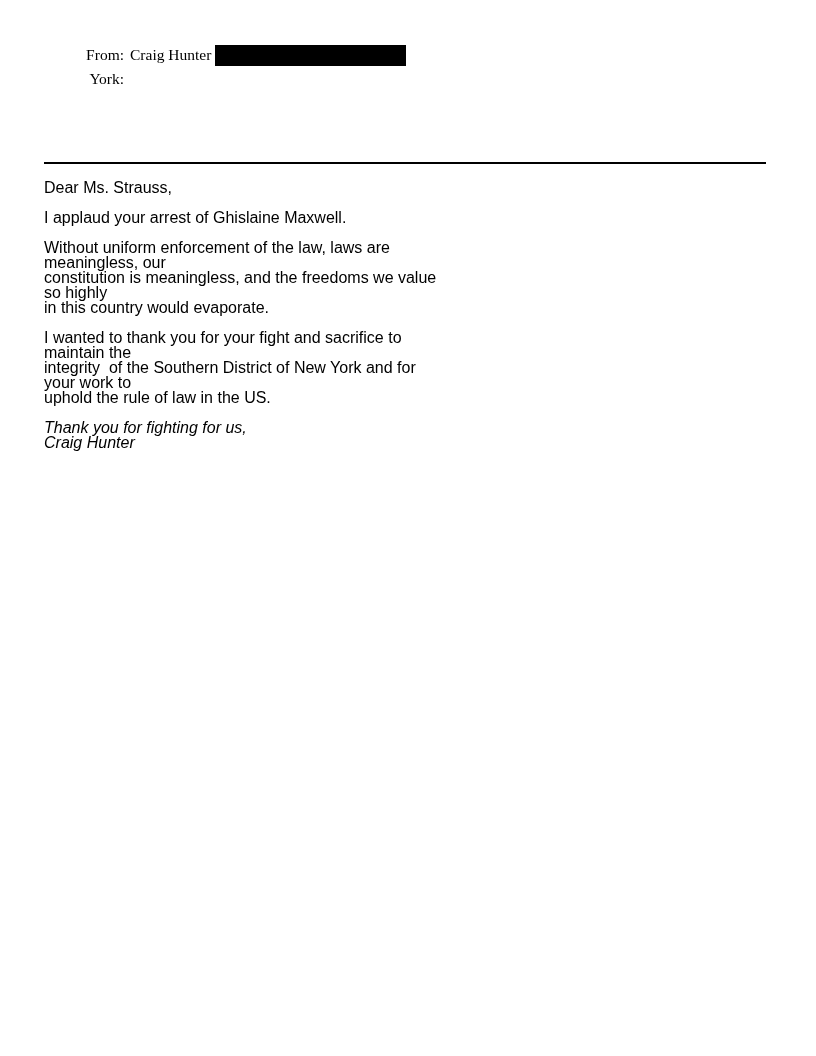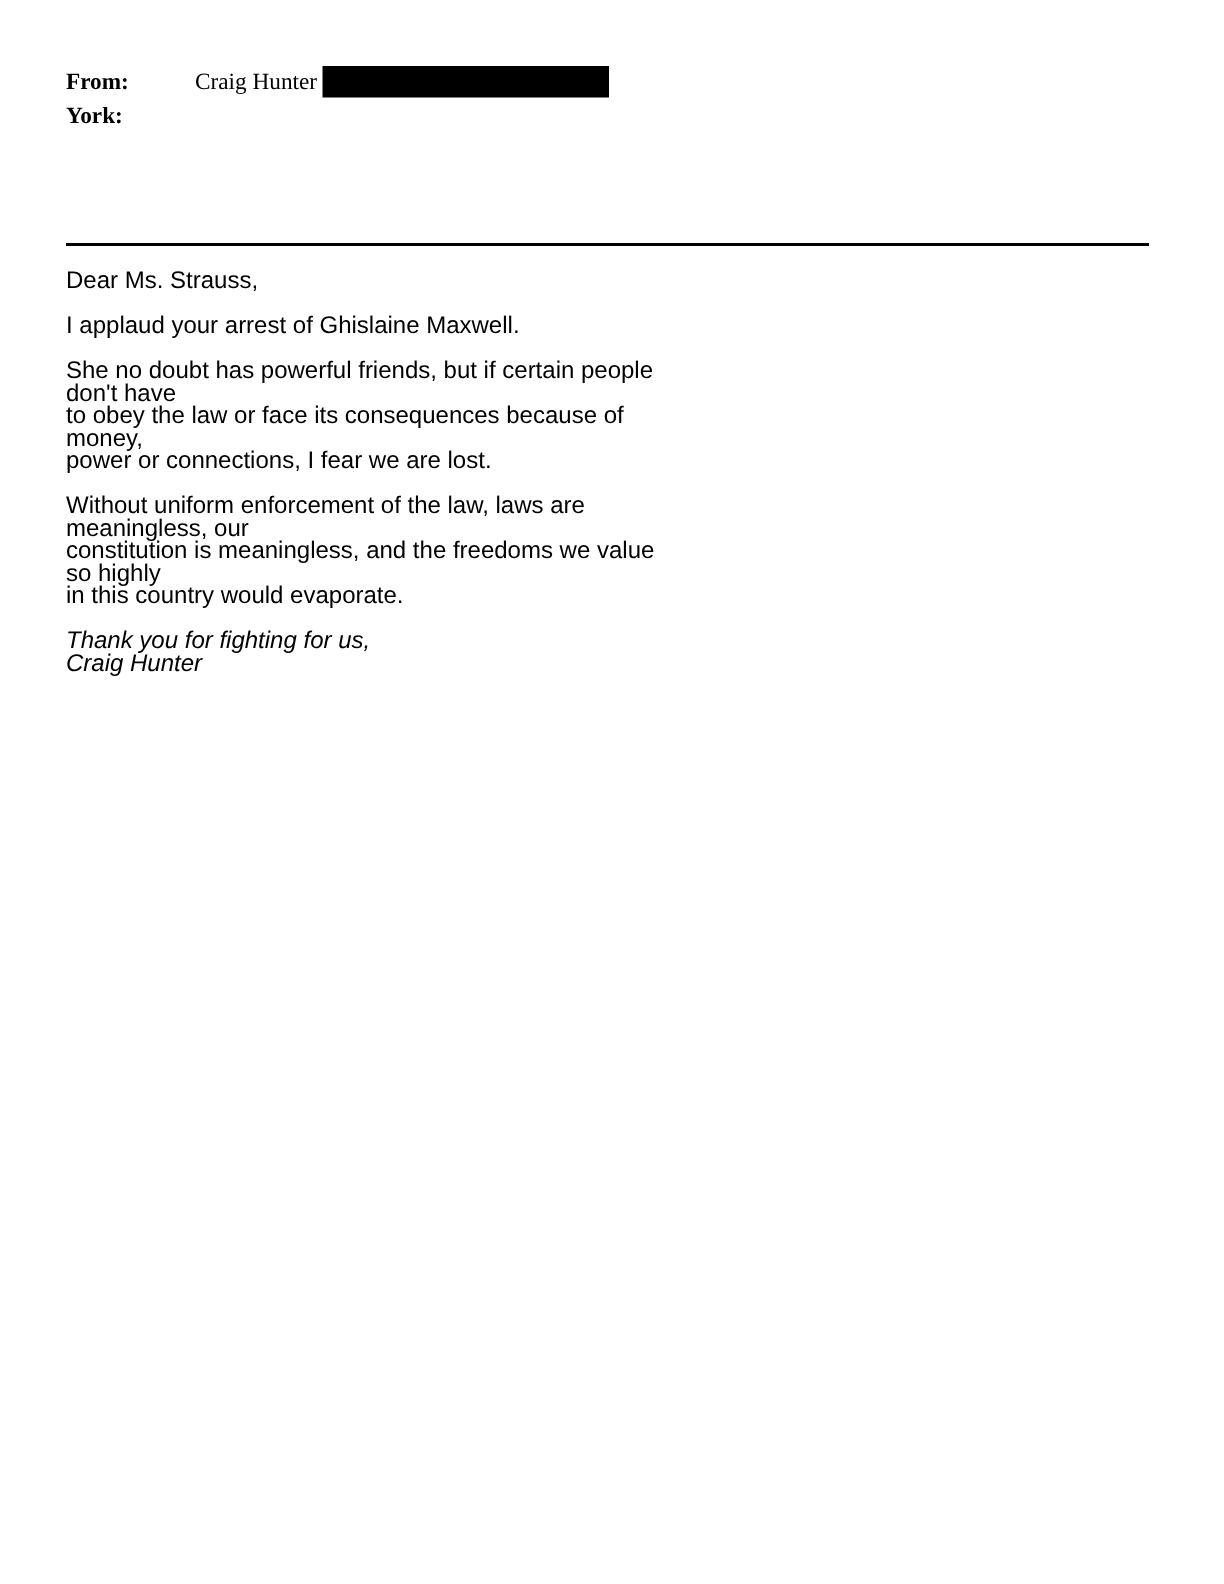--- a/index.html
+++ b/index.html
@@ -36,23 +36,23 @@
   .hdr-row {
     display: flex;
     align-items: flex-start;
     min-height: 22px;
     margin-bottom: 1px;
   }
 
   .hdr-label {
     width: 80px;
     flex: 0 0 80px;
-    text-align: left;
+    text-align: right;
     font-family: "Liberation Serif", serif;
-    font-weight: bold;
+    font-weight: normal;
     font-size: 15.5px;
     line-height: 22px;
     padding-right: 6px;
     white-space: nowrap;
   }
 
   .hdr-value {
     font-family: "Liberation Serif", serif;
     font-size: 15.5px;
     line-height: 22px;
@@ -134,23 +134,23 @@
       <div class="hdr-label">York:</div>
     </div>
 
   </div>
 
   <div class="rule"></div>
 
   <div class="body-text">
     <p class="para">Dear Ms. Strauss,</p>
     <p class="para">I applaud your arrest of Ghislaine Maxwell.</p>
-    <p class="para">She no doubt has powerful friends, but if certain people don't have
-to obey the law or face its consequences because of money,
-power or connections, I fear we are lost.</p>
     <p class="para">Without uniform enforcement of the law, laws are meaningless, our
 constitution is meaningless, and the freedoms we value so highly
 in this country would evaporate.</p>
+    <p class="para">I wanted to thank you for your fight and sacrifice to maintain the
+integrity  of the Southern District of New York and for your work to
+uphold the rule of law in the US.</p>
     <p class="para">Thank you for fighting for us,
 Craig Hunter</p>
   </div>
 
 </div>
 
 </body></html>

